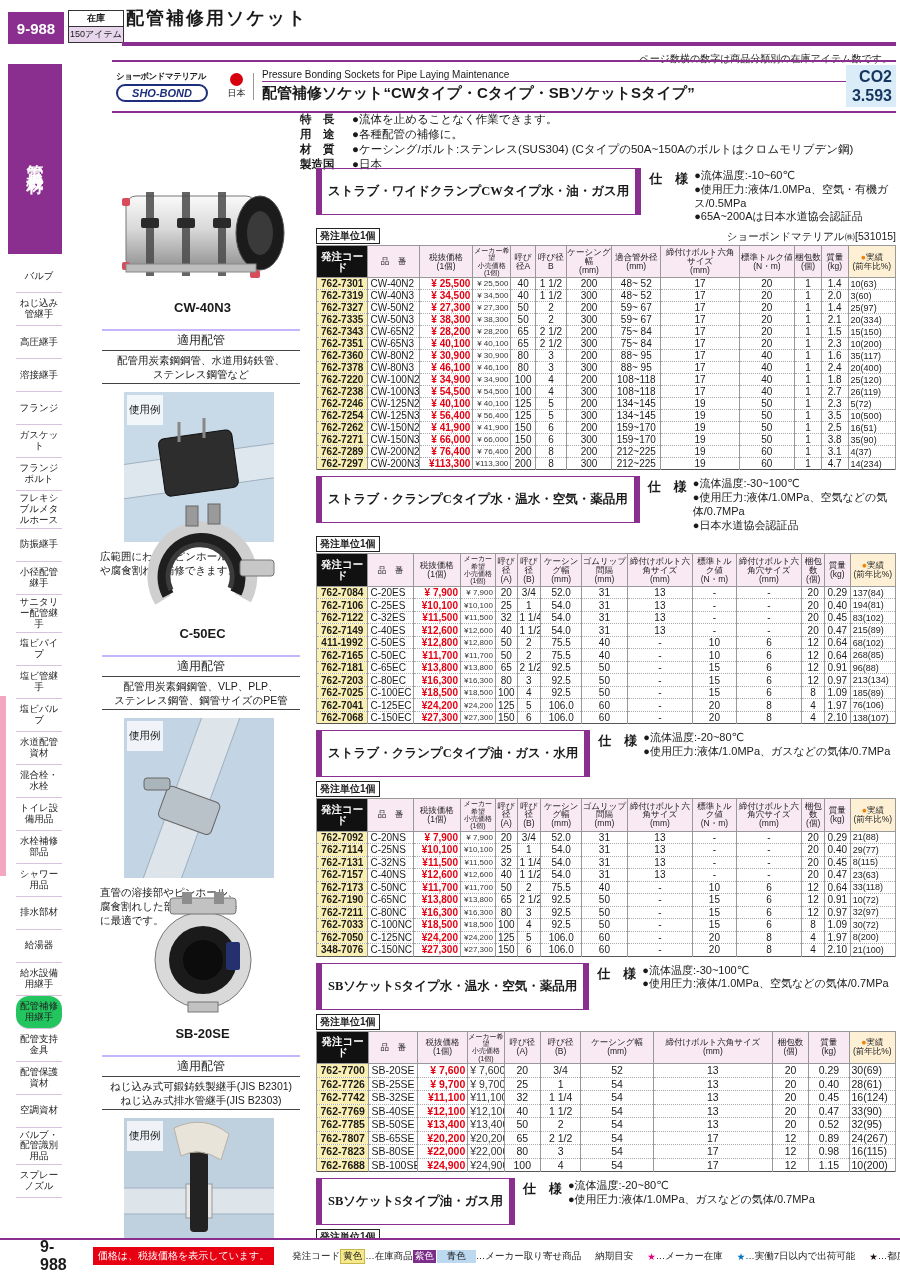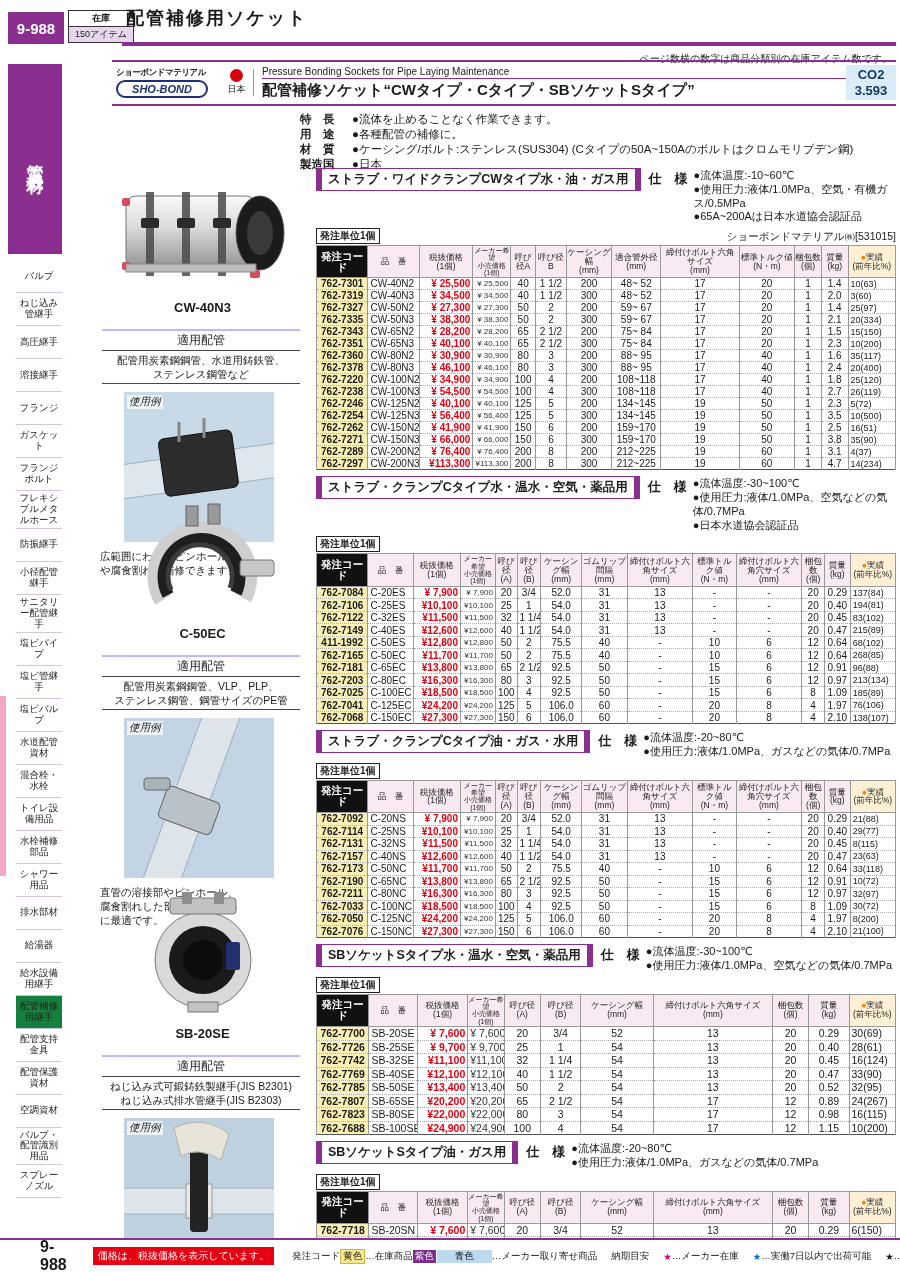--- a/index.html
+++ b/index.html
@@ -3,79 +3,79 @@
 <meta charset="utf-8">
 <style>
   * { margin:0; padding:0; box-sizing:border-box; }
   html,body { width:900px; }
   body { font-family:"Liberation Sans","DejaVu Sans",sans-serif; background:#fff; color:#1a1a1a; }
   .page { position:relative; width:900px; height:1272px; overflow:hidden; background:#fff; }
 
   
   .pagenum-box { position:absolute; left:8px; top:12px; width:56px; height:32px; background:#8a2f8f; color:#fff;
     font-weight:bold; font-size:15px; display:flex; align-items:center; justify-content:center; }
-  .stock-badge { position:absolute; left:68px; top:10px; width:66px; border:1px solid #333; font-size:9px; text-align:center; background:#fff; }
+  .stock-badge { position:absolute; left:68px; top:10px; width:56px; border:1px solid #333; font-size:9px; text-align:center; background:#fff; }
   .stock-badge .sb-top { padding:1px 0; font-weight:bold; }
   .stock-badge .sb-bot { background:#e8d6ec; padding:1px 0; border-top:1px solid #333; }
   .page-title { position:absolute; left:126px; top:6px; font-size:18px; font-weight:bold; letter-spacing:2px; }
   .title-rule { position:absolute; left:122px; top:42px; right:4px; height:4px; background:#8a2f8f; }
   .top-note { position:absolute; right:8px; top:52px; font-size:10px; color:#222; }
 
   
   .sidebar { position:absolute; left:8px; top:64px; width:54px; bottom:40px; }
   .side-tab { width:54px; height:190px; background:#8a2f8f; color:#fff; font-weight:bold; font-size:17px;
     writing-mode:vertical-rl; text-orientation:upright; display:flex; align-items:center; justify-content:center; letter-spacing:4px; }
   .side-items { margin-top:6px; }
   .side-item { min-height:33px; display:flex; align-items:center; justify-content:center; text-align:center;
     font-size:9.5px; line-height:1.15; border-bottom:1px solid #d8c3de; padding:2px 0; color:#222;margin-left:8px; }
-  .side-item.active { background:#15803d; }
+  .side-item.active { background:#22c55e;border-radius:13px; }
   .edge-mark { position:absolute; left:-8px; top:632px; width:6px; height:180px; background:#f3a8c0; }
   .side-pagenum { position:absolute; left:56px; bottom:2px; font-weight:bold; font-size:15px; }
 
   
   .brand-wrap { position:absolute; left:112px; top:60px; right:4px; }
   .brand-line { height:2px; background:#8a2f8f; }
   .brand-row { display:flex; align-items:center; padding:3px 0 4px 4px; }
   .maker-col { width:104px; }
   .maker-name { font-size:8.5px; font-weight:bold; letter-spacing:-0.5px; }
   .shobond-logo { margin-top:1px; width:92px; height:18px; border:2px solid #1d2f7b; border-radius:10px;
     color:#1d2f7b; font-weight:bold; font-style:italic; font-size:11px; display:flex; align-items:center; justify-content:center; }
   .flag-col { width:34px; text-align:center; border-right:1px solid #999; margin-right:8px; }
   .flag-dot { width:13px; height:13px; border-radius:50%; background:#d7000f; margin:0 auto; }
   .flag-label { font-size:9px; margin-top:1px; }
   .brand-text { flex:1; }
   .brand-en { font-size:10px; border-bottom:1px solid #8a2f8f; padding-bottom:1px; }
   .brand-jp { font-size:15px; font-weight:bold; margin-top:2px; }
-  .co2-box { width:50px; background:#d9ecf7; color:#15355e; font-weight:bold; font-size:13px; text-align:center; padding:2px 4px; line-height:1.2; }
+  .co2-box { width:50px; background:#d9ecf7; color:#15355e; font-weight:bold; font-size:16px; text-align:right; padding:2px 4px; line-height:1.2; }
 
   
   .features { position:absolute; left:300px; top:112px; font-size:11.5px; line-height:1.3; }
   .feat-row { display:flex; }
   .feat-label { width:52px; font-weight:bold; }
   .feat-text { }
 
   
   .content { position:absolute; left:100px; top:168px; width:796px; display:flex; }
   .imgcol { width:212px; position:relative; }
   .imggroup { position:absolute; left:0; width:205px; }
   .g1 { top:6px; } .g2 { top:332px; } .g3 { top:722px; }
   .photo-model { text-align:center; font-weight:bold; font-size:13px; margin-top:2px; }
   .apply-box { margin:14px 0 0 2px; width:198px; }
   .apply-title { text-align:center; font-size:12px; border-top:2px solid #c4b5fd; border-bottom:1px solid #444; padding:1px 0; }
   .apply-text { text-align:center; font-size:10.5px; line-height:1.35; padding:2px 0; border-bottom:1px solid #444; white-space:pre-line; }
   .usage { margin:8px 0 0 24px; position:relative; width:150px; }
-  .usage-label { position:absolute; left:3px; top:3px; font-size:10.5px; background:rgba(255,255,255,.75); padding:0 2px;font-style:italic; }
+  .usage-label { position:absolute; left:3px; top:3px; font-size:10.5px; background:rgba(255,255,255,.75); padding:8px 2px; }
   .usage-caption { font-size:10.5px; line-height:1.3; margin:4px 0 0 0; white-space:pre-line; }
 
   
   .tablecol { flex:1; margin-left:4px; }
   .section { margin-bottom:6px; }
   .sec-head { display:flex; align-items:flex-start; margin-bottom:3px; }
   .sec-title { border:1px solid #8a2f8f; border-left:6px solid #8a2f8f; border-right:6px solid #8a2f8f;
-    font-weight:bold; font-size:12.5px; padding:2px 6px; white-space:nowrap; }
+    font-weight:bold; font-size:12.5px; padding:14px 6px; white-space:nowrap;font-family:Liberation Serif, serif; }
   .spec-label { font-weight:bold; font-size:13px; margin:2px 6px 0 8px; white-space:nowrap; }
   .spec-list { font-size:11px; line-height:1.25; margin-top:1px; }
   .unit-row { display:flex; justify-content:space-between; align-items:flex-end; margin:4px 0 1px 0; }
   .unit-badge { border:1px solid #222; font-weight:bold; font-size:10px; padding:0 3px; }
   .maker-note { font-size:10.5px; }
   table { width:100%; border-collapse:collapse; table-layout:fixed; border:1px solid #555; }
   th { background:#f9e9f2; border:1px solid #999; font-weight:normal; font-size:8.5px; line-height:1.05;
     white-space:pre-line; padding:1px 0; text-align:center; }
   th.code { background:#111; color:#fff; font-size:10.5px; font-weight:bold; }
   th.msrp { font-size:7px; }
@@ -92,21 +92,21 @@
 
   
   .footer { position:absolute; left:0; right:0; bottom:0; height:34px; border-top:2px solid #8a2f8f; background:#fff;
     display:flex; align-items:center; font-size:9.5px; }
   .foot-page { font-weight:bold; font-size:16px; margin:0 26px 0 40px; }
   .price-note { background:#e60012; color:#fff; font-size:10px; padding:2px 5px; margin-right:18px; white-space:nowrap; }
   .legend { display:flex; align-items:center; flex-wrap:nowrap; }
   .legend span { white-space:nowrap; }
   .chip-yellow { background:#f6e98c; border:1px solid #c8b84a; padding:0 2px; }
   .chip-purple { background:#7c2d8a; color:#fff; padding:0 2px; }
-  .chip-blue { background:#bcd9f0; padding:0 18px; margin-left:1px; }
+  .chip-blue { background:#bcd9f0; padding:0 10px; margin-left:1px; }
   .star-red { color:#e6007e; } .star-blue { color:#0075c2; } .star-black { color:#231815; }
   .gap { margin-left:14px; }
 </style>
 </head>
 <body>
 
 <div class="page">
 
   <div class="pagenum-box">9-988</div>
   <div class="stock-badge">
@@ -1037,21 +1037,21 @@
                 <td class="c">106.0</td>
                 <td class="c">60</td>
                 <td class="c">-</td>
                 <td class="c">20</td>
                 <td class="c">8</td>
                 <td class="c">4</td>
                 <td class="c">1.97</td>
                 <td class="jisseki">8(200)</td>
               </tr>
               <tr>
-                <td class="code">762-7076</td>
+                <td class="code">348-7076</td>
                 <td class="model">C-150NC</td>
                 <td class="price">¥27,300</td>
                 <td class="msrp">¥27,300</td>
                 <td class="c">150</td>
                 <td class="c">6</td>
                 <td class="c">106.0</td>
                 <td class="c">60</td>
                 <td class="c">-</td>
                 <td class="c">20</td>
                 <td class="c">8</td>

